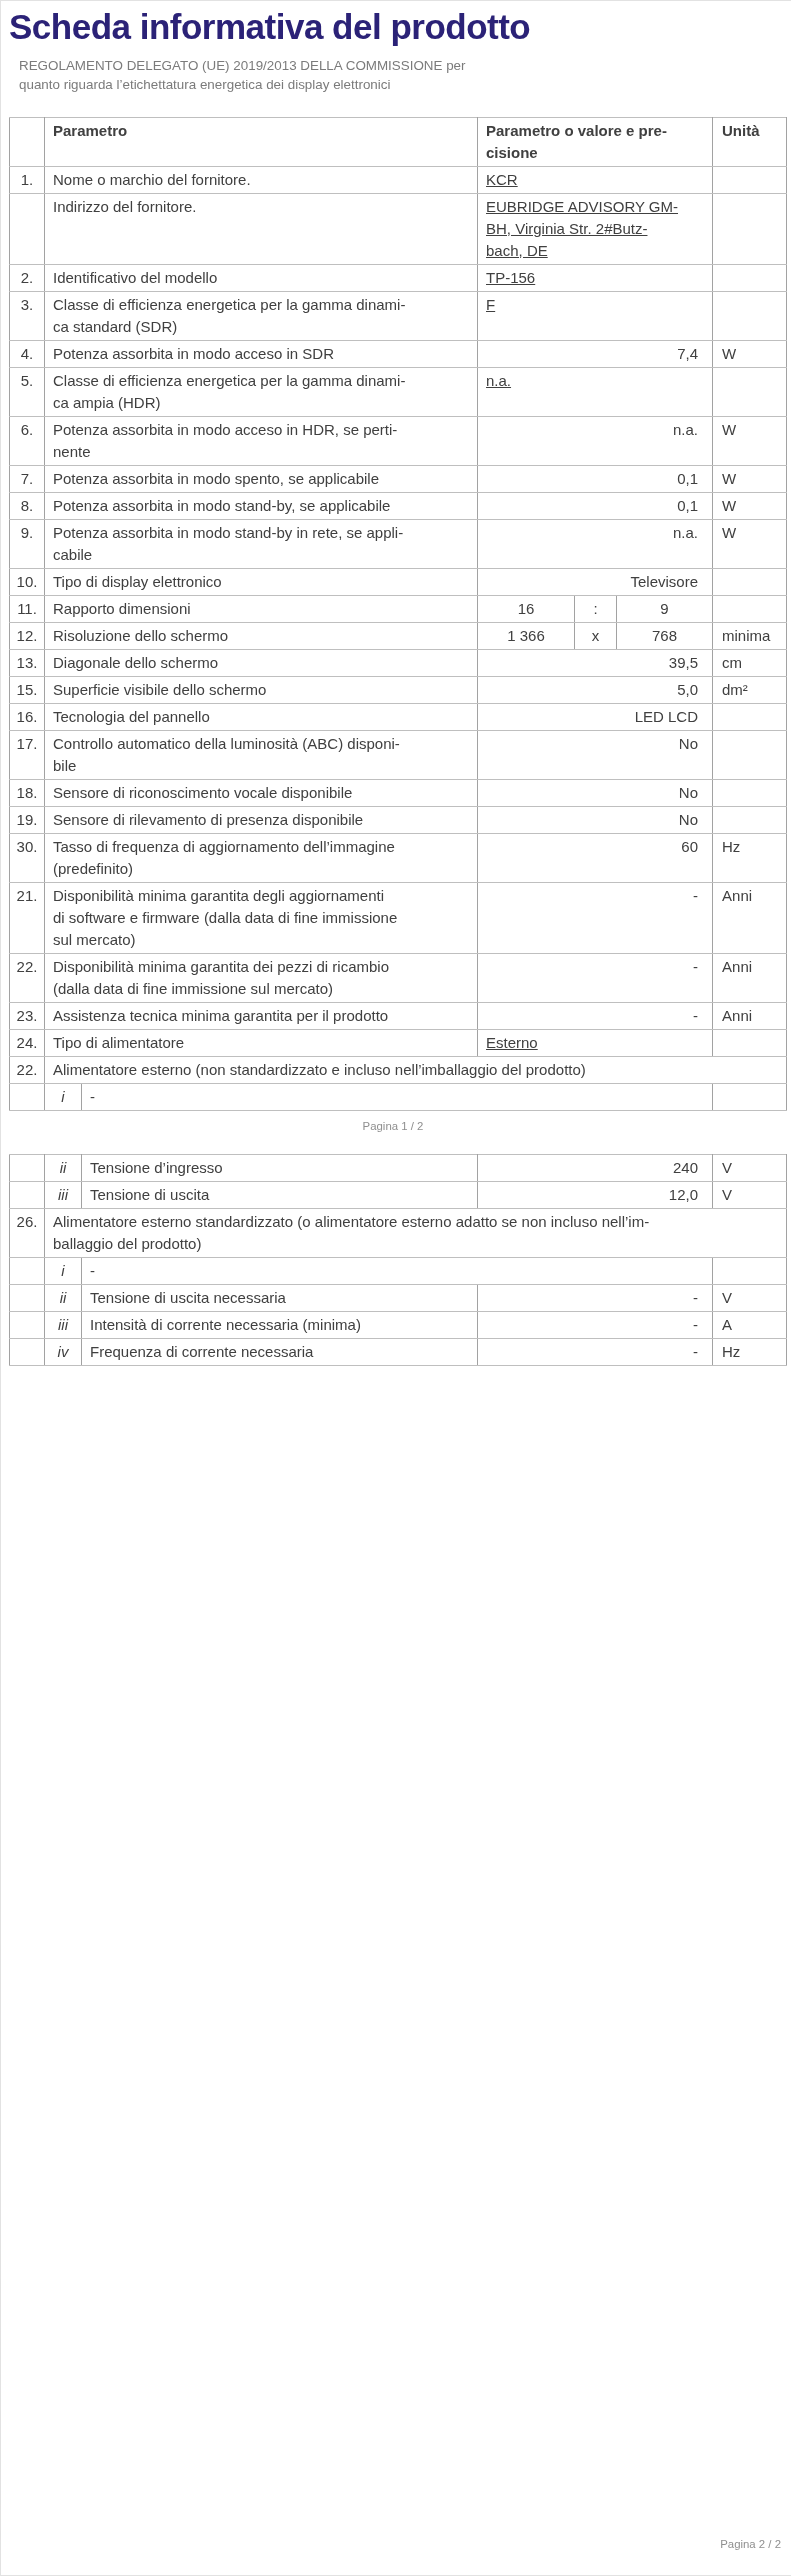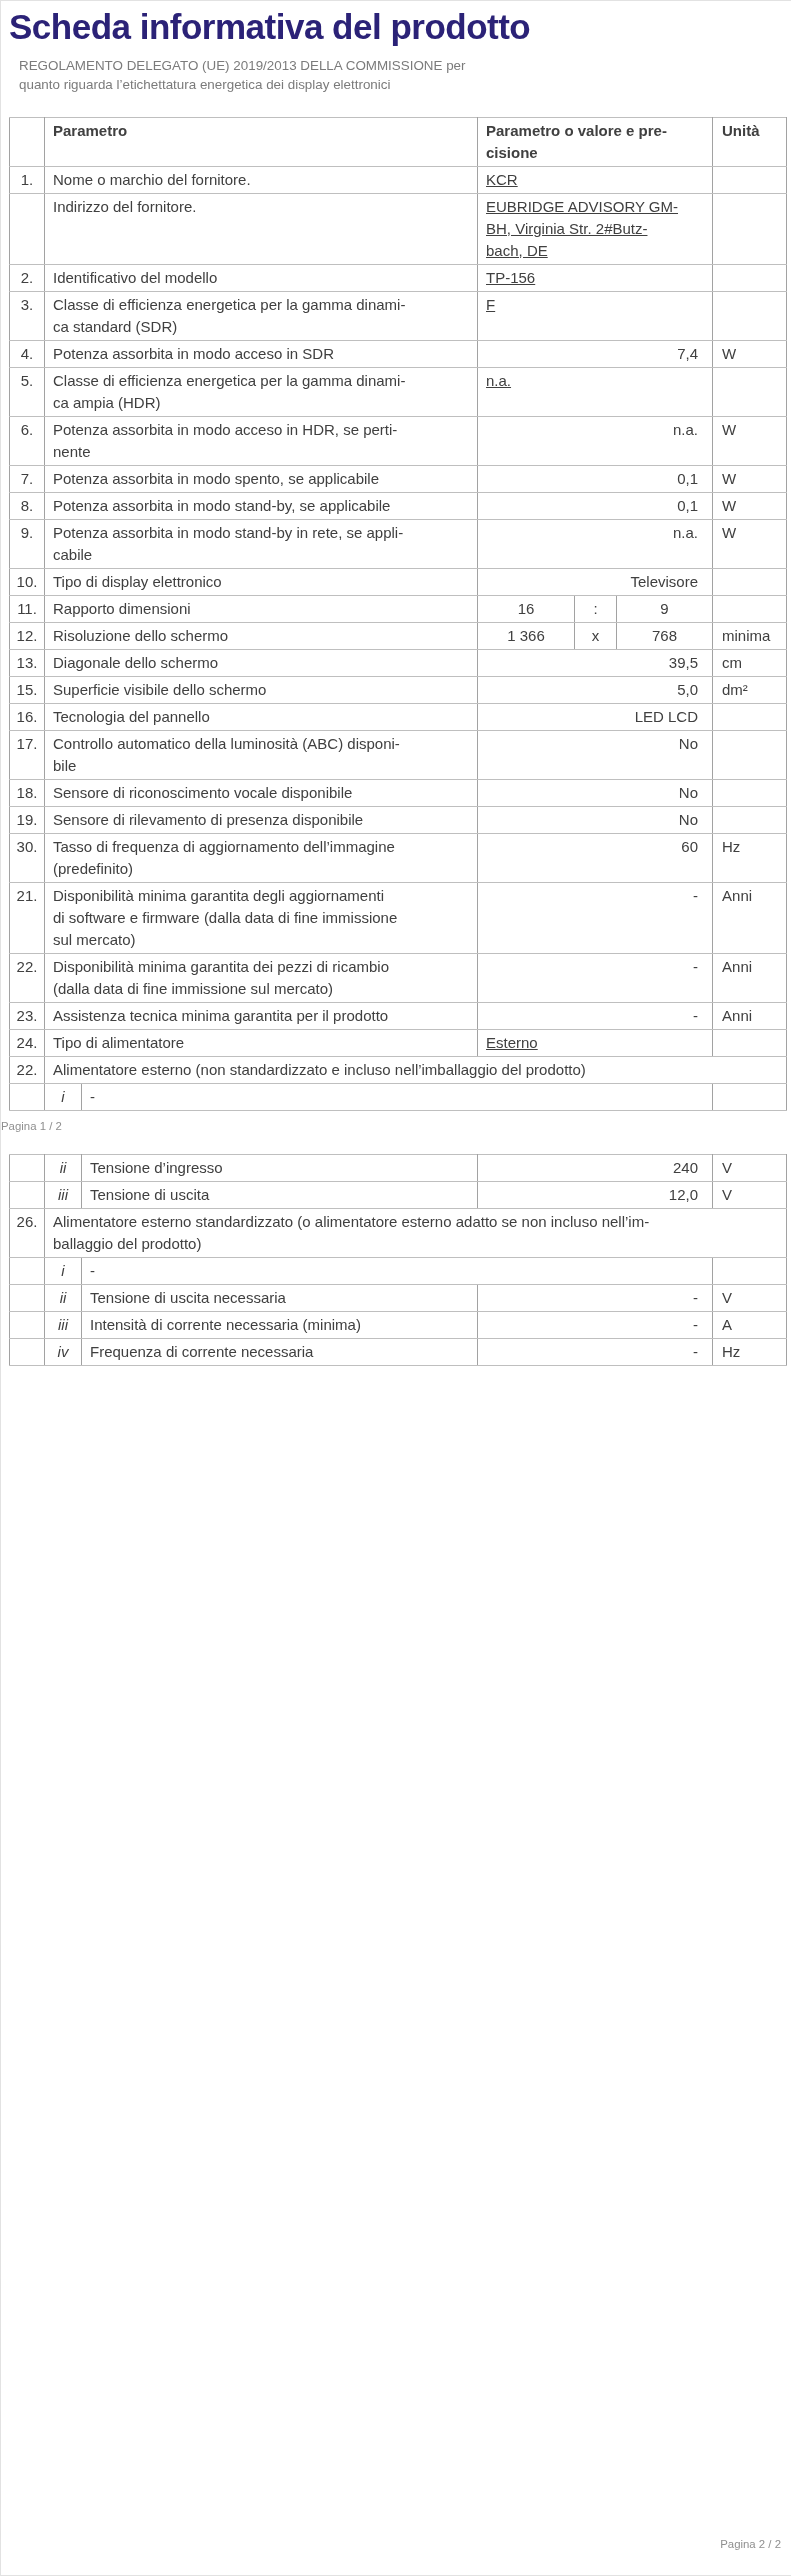--- a/index.html
+++ b/index.html
@@ -50,21 +50,21 @@
   }
   .fiche th{font-weight:bold;text-align:left;}
   .fiche .num{text-align:center;padding:2px 2px;}
   .fiche .letter{font-style:italic;text-align:center;padding:2px 2px;}
   .fiche .ar{text-align:right;padding-right:14px;}
   .fiche .al{text-align:left;text-decoration:underline;}
   .fiche .ac{text-align:center;padding:2px 2px;}
   .fiche .unit{padding-left:9px;}
   .pagefoot{
     width:784px;
-    text-align:left;
+    text-align:center;
     font-size:11.4px;
     color:#8f8f8f;
     margin-top:9px;
   }
   .footer-abs{
     position:absolute;
     right:10px;
     bottom:25px;
     width:auto;
     margin:0;

